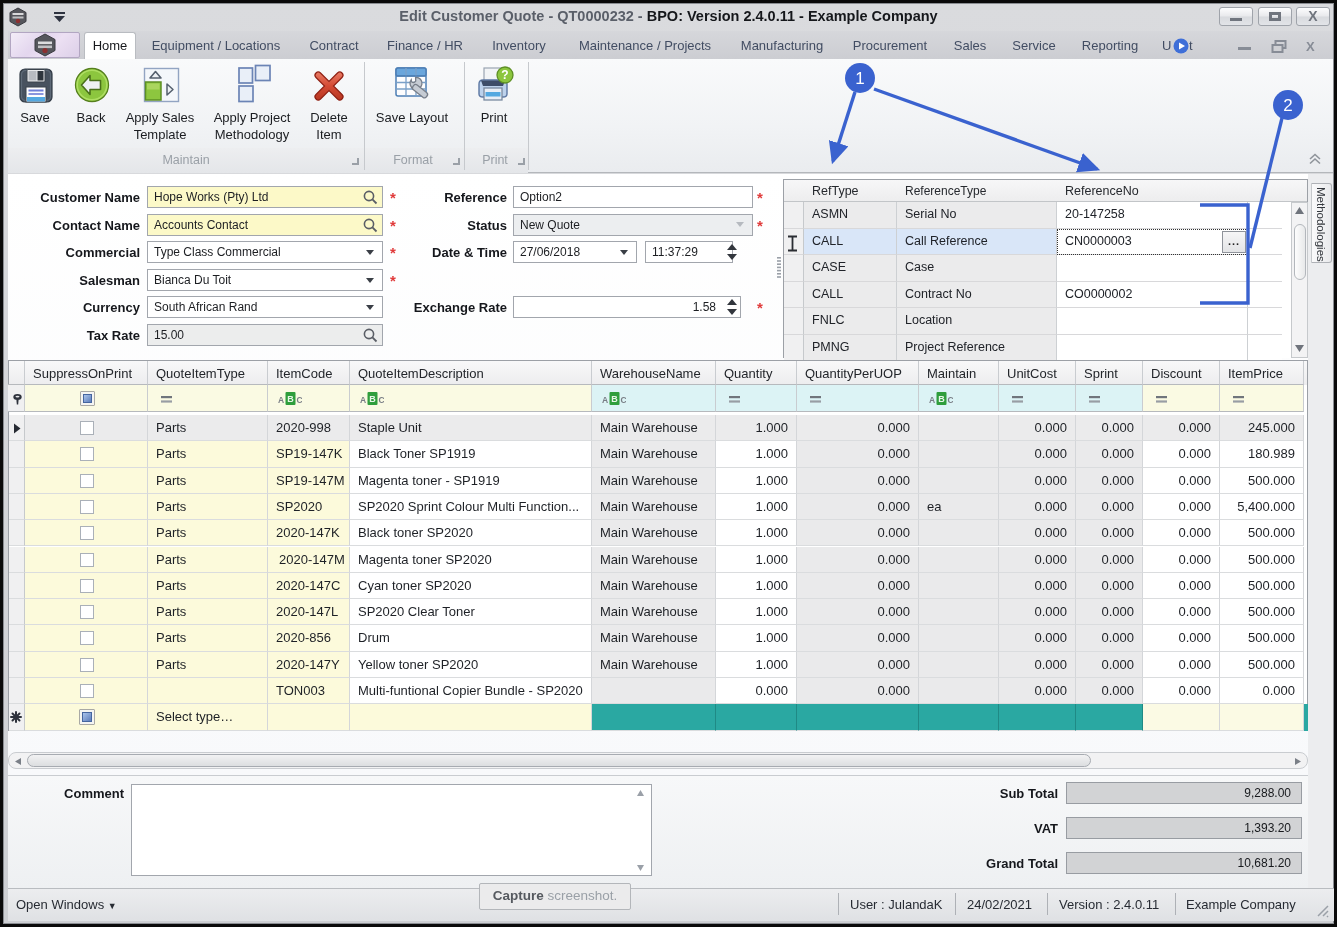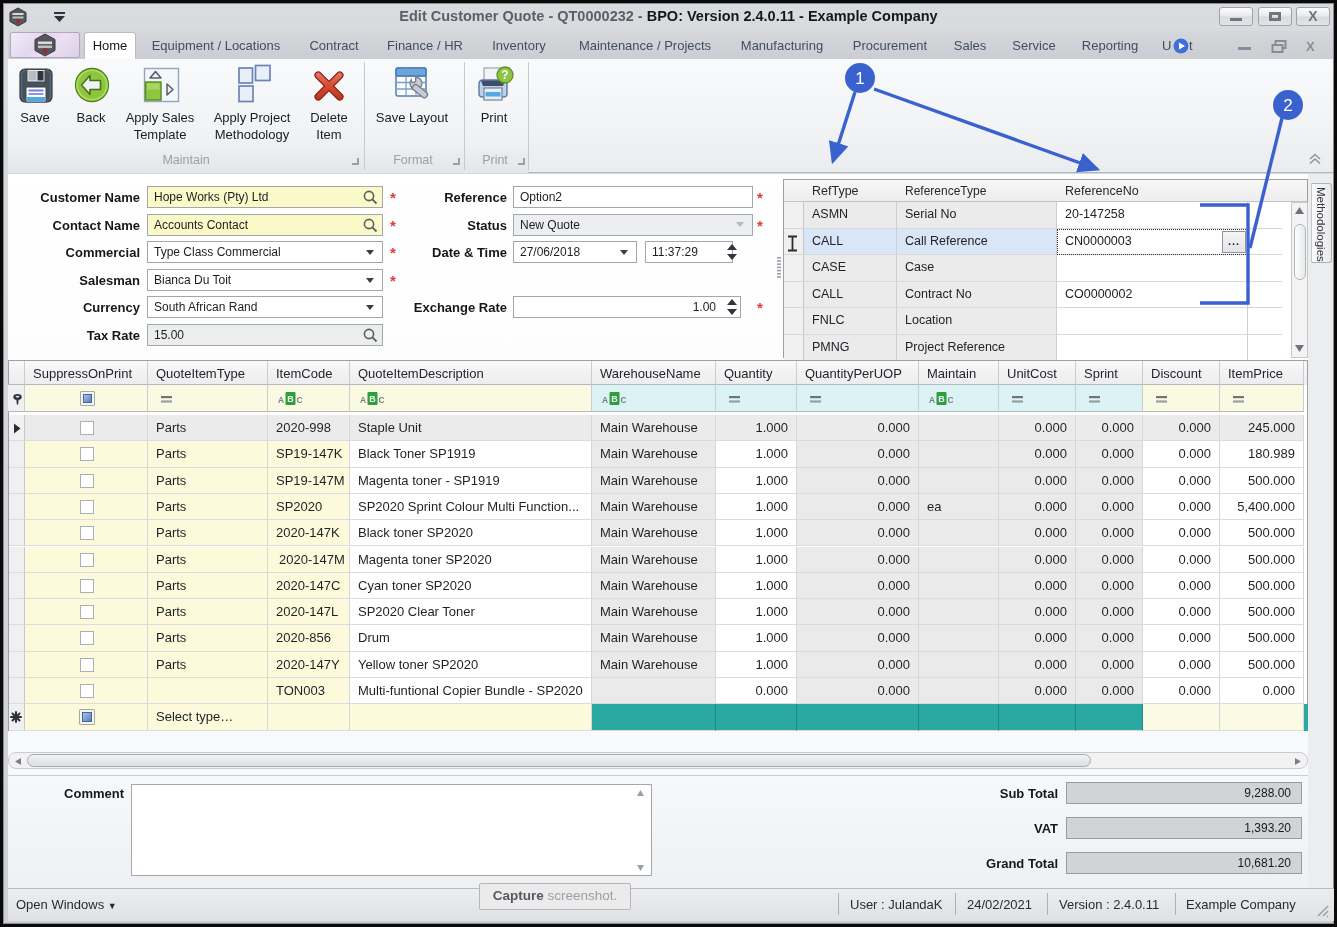--- a/index.html
+++ b/index.html
@@ -198,21 +198,21 @@
 <div class="ast" style="left:757px;top:216.5px;">*</div>
 <div class="lbl" style="left:387px;top:245px;width:120px;">Date &amp; Time</div>
 <div class="fld" style="left:513px;top:241px;width:124px;">27/06/2018</div>
 <div class="ddarrow" style="left:620px;top:250px;"></div>
 <div class="fld" style="left:645px;top:241px;width:88px;">11:37:29</div>
 <svg style="position:absolute;left:725px;top:243px;width:14px;height:18px;" viewBox="0 0 14 18">
 <polygon points="7,1 12,7 2,7" fill="#32363d"></polygon>
     <polygon points="2,11 12,11 7,17" fill="#32363d"></polygon>
   </svg>
 <div class="lbl" style="left:337px;top:300px;width:170px;">Exchange Rate</div>
-<div class="fld num" style="left:513px;top:296px;width:228px;text-align:right;padding-right:24px;">1.00</div>
+<div class="fld num" style="left:513px;top:296px;width:228px;text-align:right;padding-right:24px;">1.58</div>
 <svg style="position:absolute;left:725px;top:298px;width:14px;height:18px;" viewBox="0 0 14 18">
 <polygon points="7,1 12,7 2,7" fill="#32363d"></polygon>
     <polygon points="2,11 12,11 7,17" fill="#32363d"></polygon>
   </svg>
 <div class="ast" style="left:757px;top:299px;">*</div>
 <div style="position:absolute;left:783px;top:179px;width:525px;height:179px;background:#fff;border:1px solid #9ca0a6;border-bottom:none;"></div>
 <div style="position:absolute;left:784px;top:180px;width:523px;height:22px;background:linear-gradient(#f7f7f8,#ededee);border-bottom:1px solid #c2c5c8;"></div>
 <div style="position:absolute;left:812px;top:184px;width:150px;height:15px;font-size:12.5px;color:#26292e;">RefType</div>
 <div style="position:absolute;left:905px;top:184px;width:150px;height:15px;font-size:12px;color:#26292e;">ReferenceType</div>
 <div style="position:absolute;left:1065px;top:184px;width:150px;height:15px;font-size:12.5px;color:#26292e;">ReferenceNo</div>

